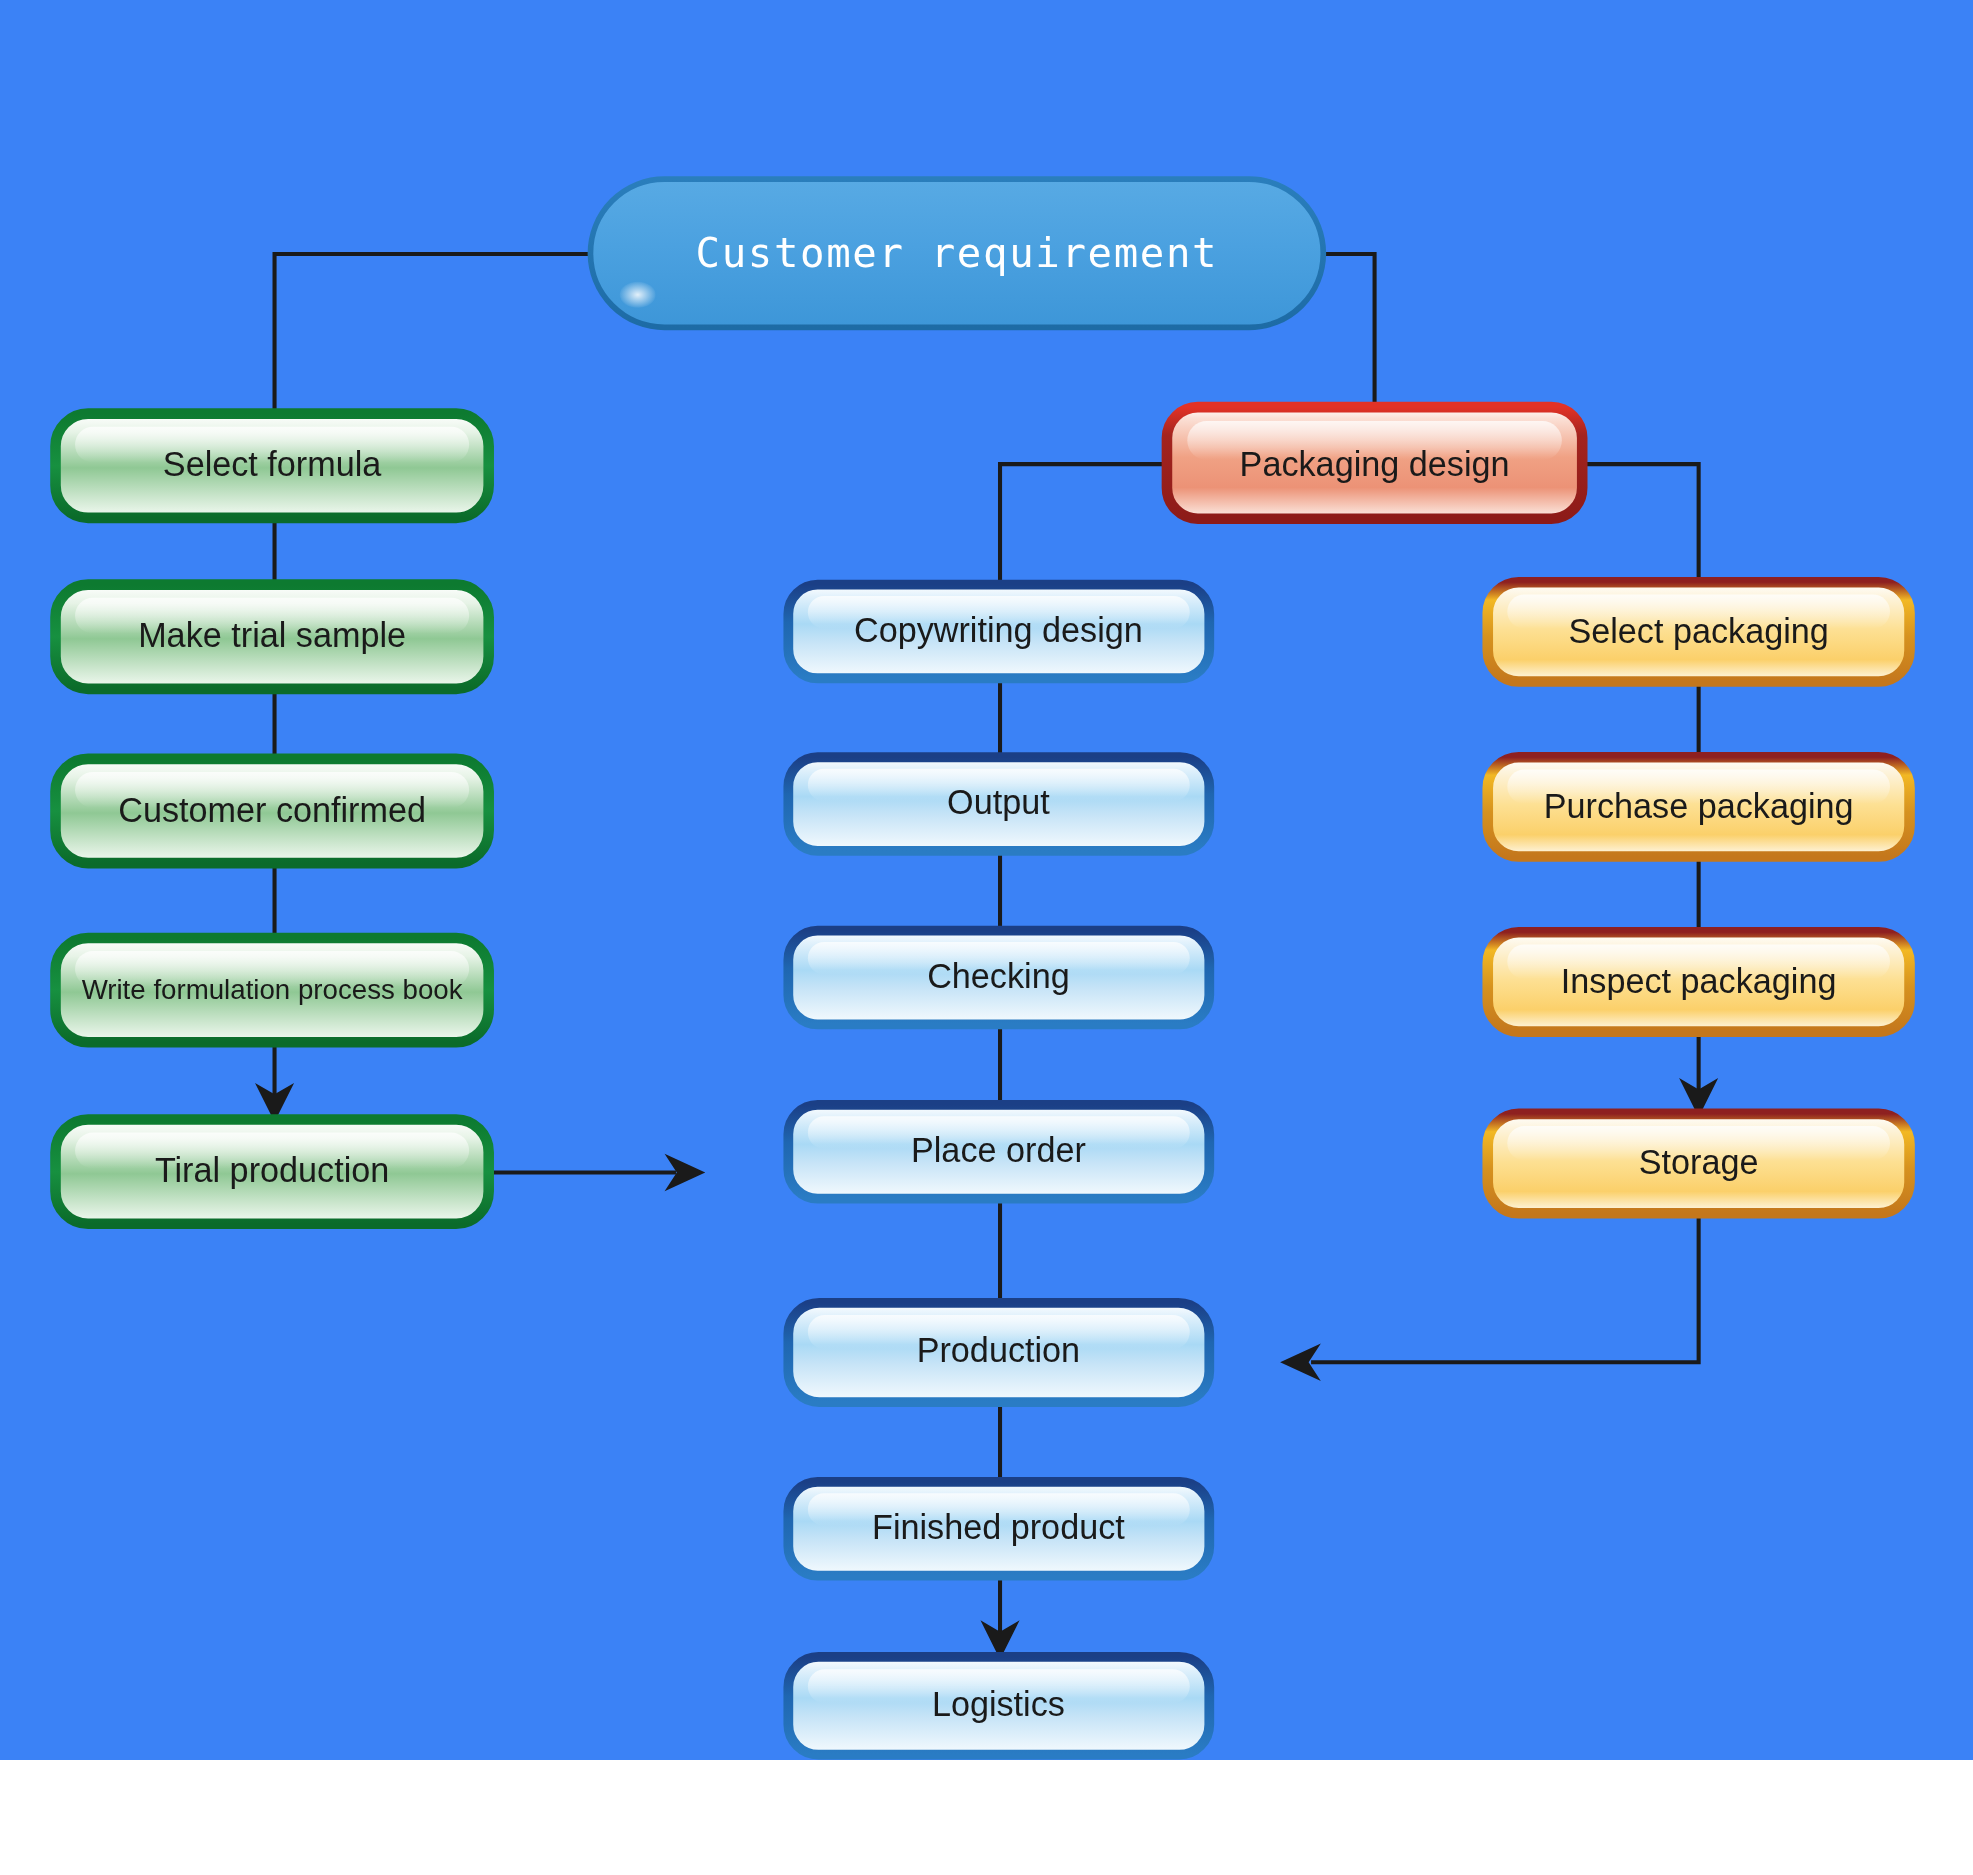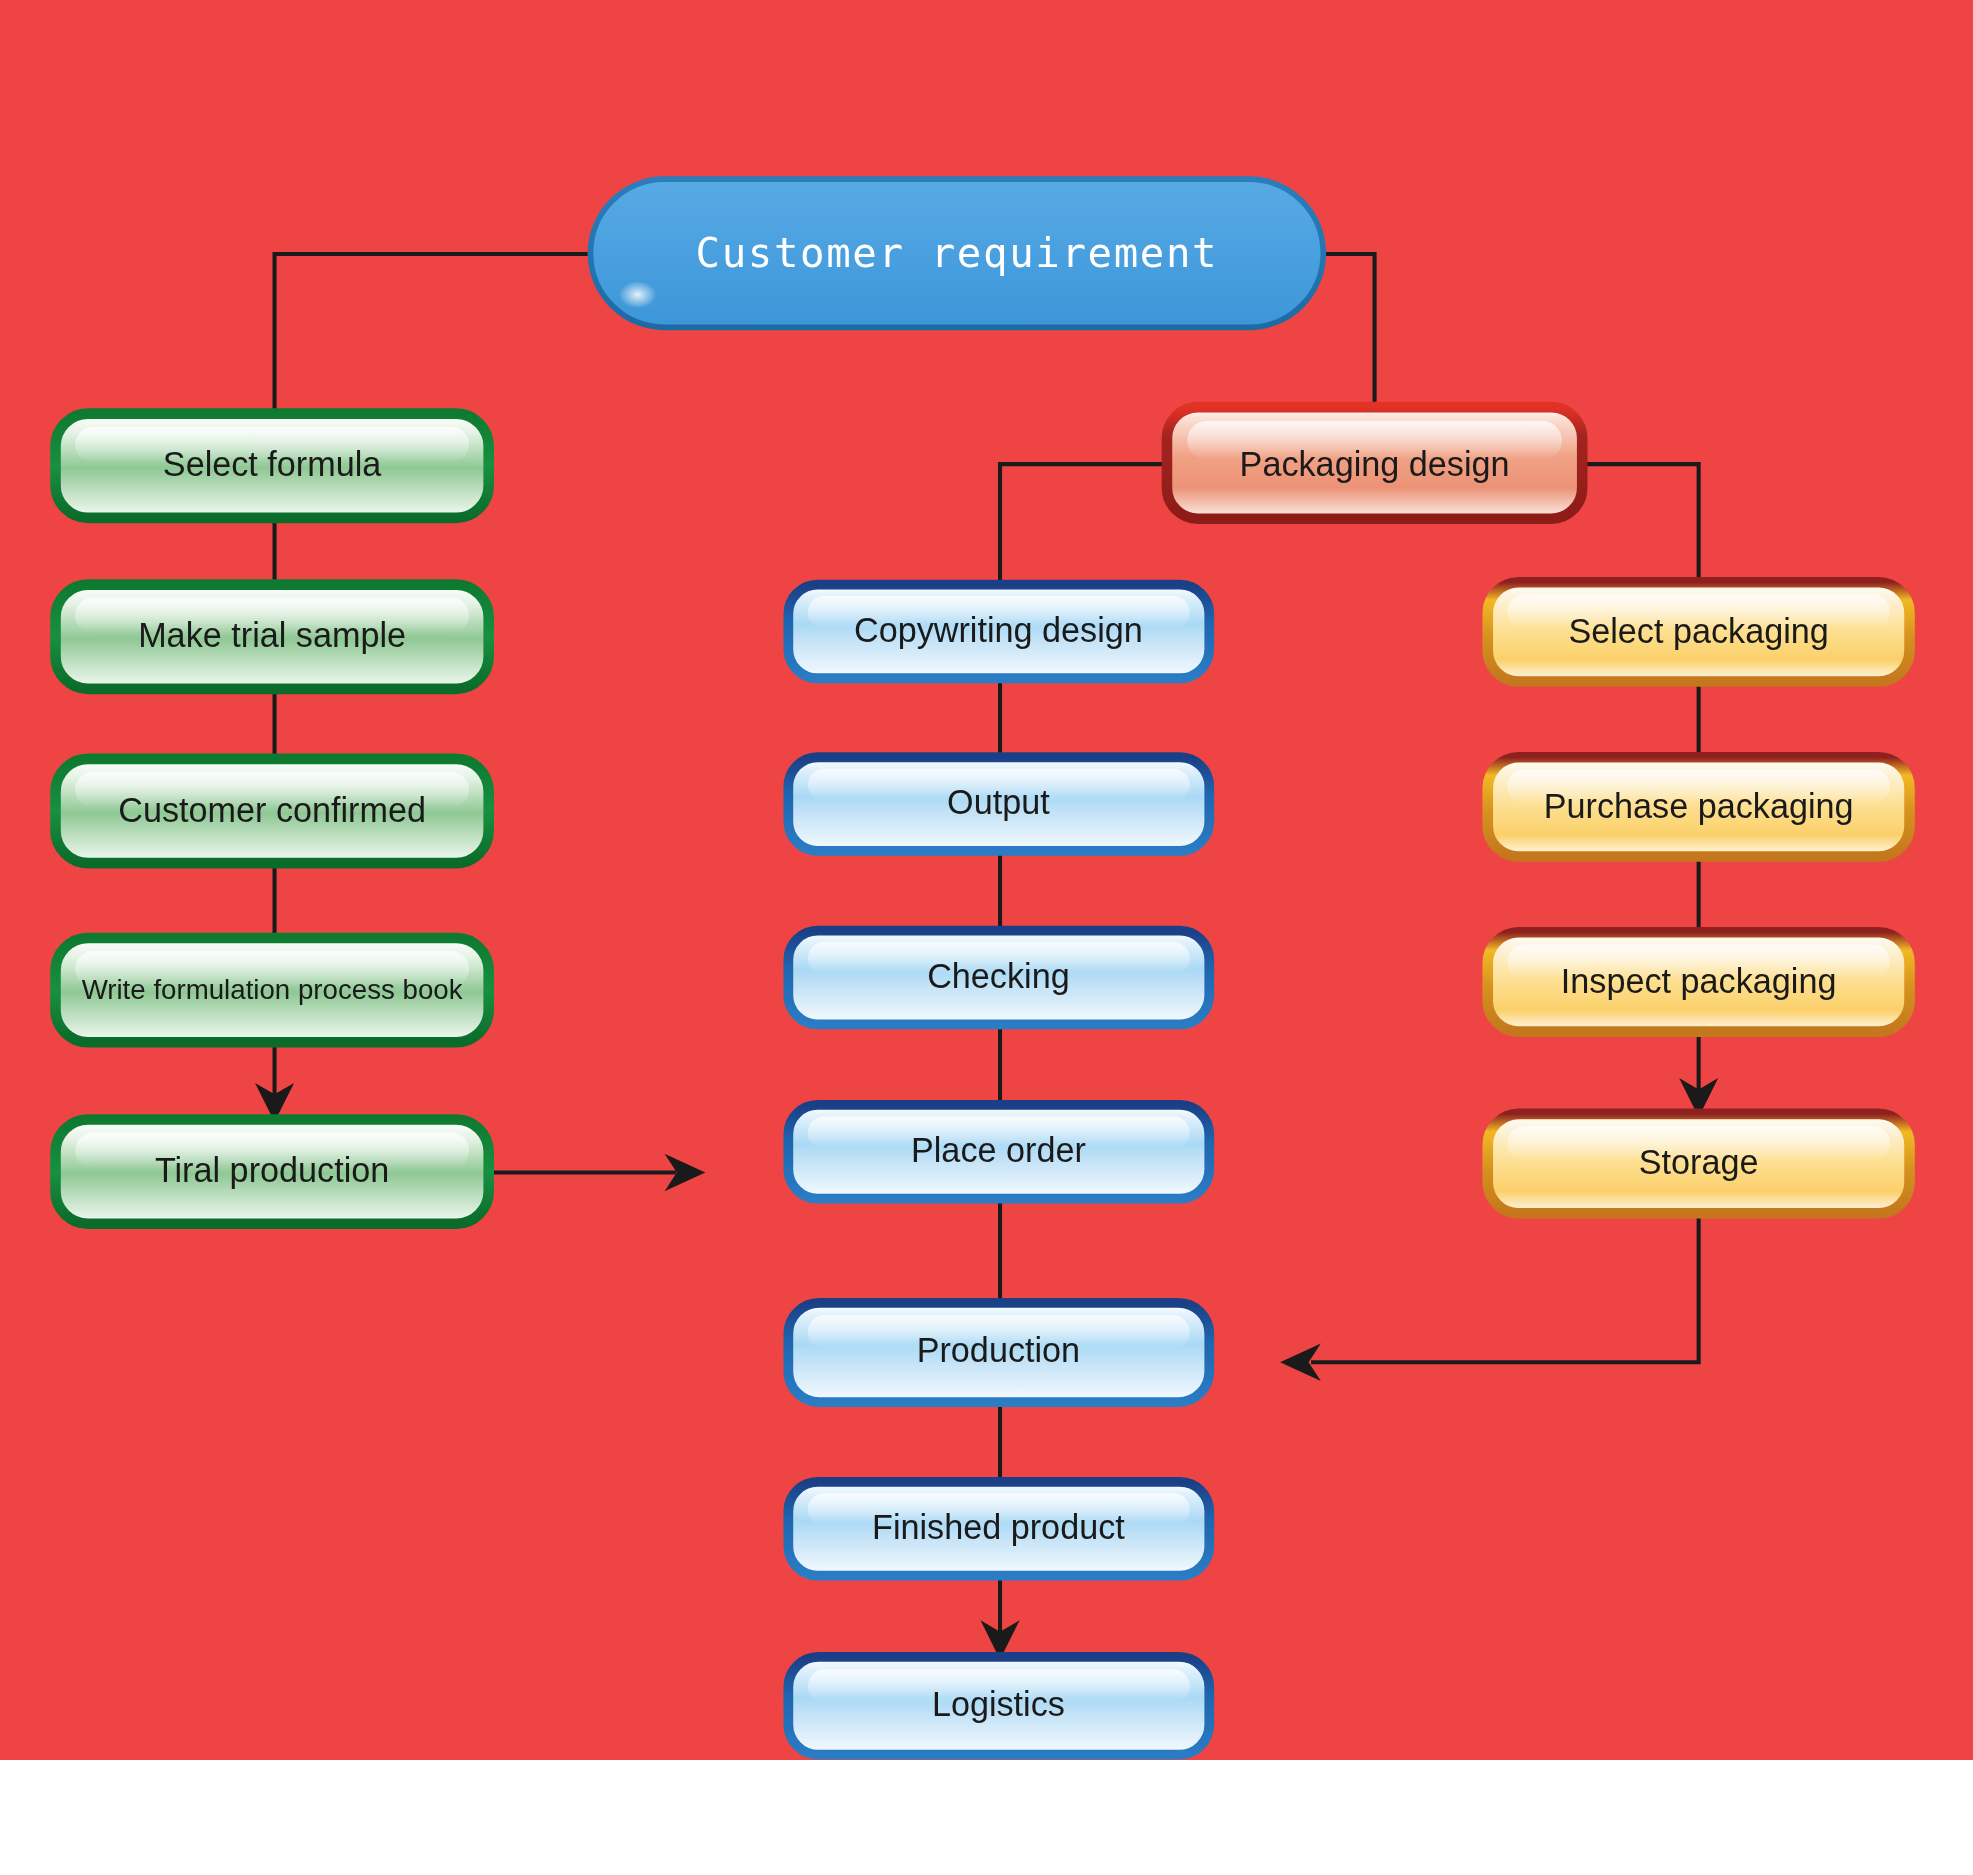--- a/index.html
+++ b/index.html
@@ -10,21 +10,21 @@
   body {
     width: 1974px;
     height: 1876px;
     font-family: "Liberation Sans", sans-serif;
     overflow: hidden;
   }
   #flowchart-root {
     position: relative;
     width: 1974px;
     height: 1760px;
-    background: #ef4444;
+    background: #3b82f6;
   }
   svg.diagram {
     display: block;
     width: 1974px;
     height: 1876px;
   }
   text {
     font-family: "Liberation Sans", sans-serif;
     fill: #1a1a1a;
     dominant-baseline: middle;

